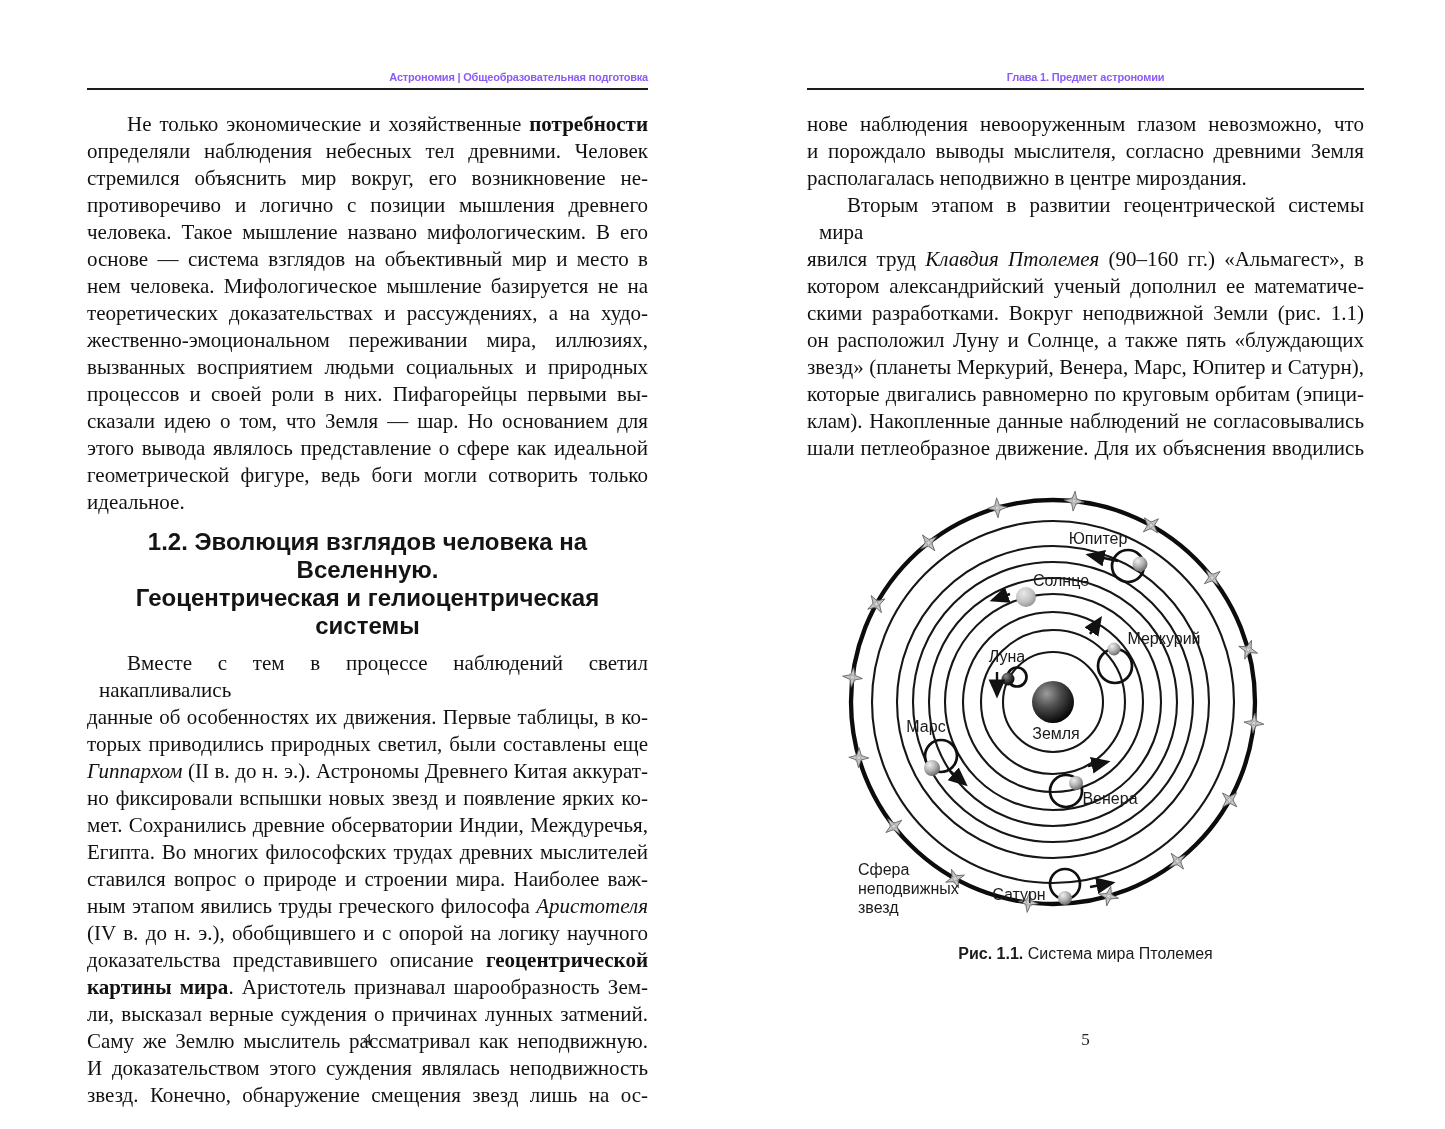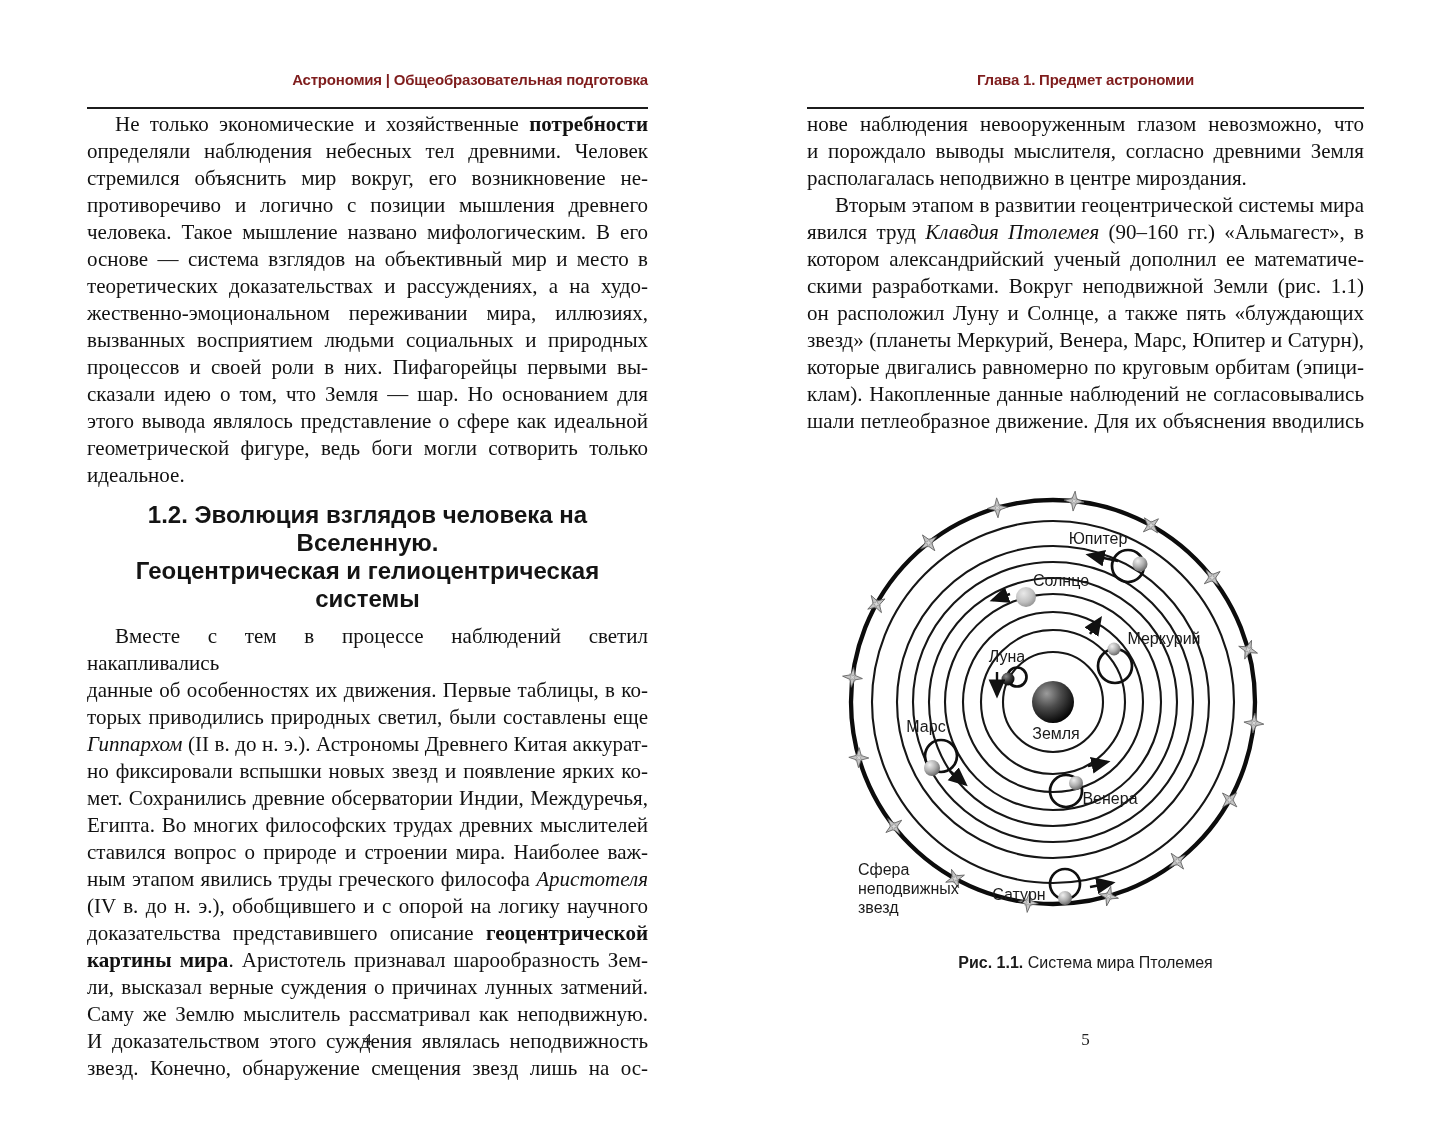--- a/index.html
+++ b/index.html
@@ -4,45 +4,45 @@
 <style>
   html,body{margin:0;padding:0;}
   body{
     width:1445px;height:1129px;position:relative;background:#ffffff;
     font-family:"Liberation Serif","DejaVu Serif",serif;color:#111;
     overflow:hidden;
   }
   .running-head{
     position:absolute;top:71px;
     font-family:"Liberation Sans","DejaVu Sans",sans-serif;
-    font-weight:700;font-size:15px;letter-spacing:-0.2px;color:#7f1d1d;
-    border-bottom:2px solid #1c1c1c;padding-bottom:19px;
+    font-weight:700;font-size:11px;letter-spacing:-0.2px;color:#8b5cf6;
+    border-bottom:2px solid #1c1c1c;padding-bottom:5px;
   }
   #rh-left{left:87px;width:561px;text-align:right;}
   #rh-right{left:807px;width:557px;text-align:center;}
 
   .flow{position:absolute;top:111px;font-size:21px;line-height:27px;}
   #flow-left{left:87px;width:561px;}
   #flow-right{left:807px;width:557px;}
 
   .para{margin:0;}
   .tline{text-align:justify;text-align-last:justify;}
   .tline.endline{text-align-last:left;}
-  .tline.first{text-indent:28px;}
+  .tline.first{text-indent:28px;margin-left:12px;}
 
   .section-heading{
     font-family:"Liberation Sans","DejaVu Sans",sans-serif;
     font-weight:700;font-size:24px;line-height:28px;text-align:center;
     margin:12px 0 10px 0;color:#141414;
   }
 
   .figure{position:absolute;left:807px;top:474px;width:557px;}
   .caption{
     text-align:center;font-family:"Liberation Sans","DejaVu Sans",sans-serif;
-    font-size:16px;color:#1b1b1b;margin-top:11px;
+    font-size:16px;color:#1b1b1b;margin-top:2px;
   }
   .caption .cap-b{font-weight:700;}
 
   .pagenum{position:absolute;top:1030px;text-align:center;font-size:17px;color:#222;}
   #pn-left{left:87px;width:561px;}
   #pn-right{left:807px;width:557px;}
 
   
   .orb{fill:none;stroke:#161616;stroke-width:2.1px;}
   .epi{fill:none;stroke:#0f0f0f;stroke-width:2.7px;}
@@ -65,20 +65,21 @@
 </div>
 
 <div class="flow" id="flow-left">
     <div class="para">
       <div class="tline first">Не только экономические и хозяйственные <b>потребности</b></div>
       <div class="tline">определяли наблюдения небесных тел древними. Человек</div>
       <div class="tline">стремился объяснить мир вокруг, его возникновение не-</div>
       <div class="tline">противоречиво и логично с позиции мышления древнего</div>
       <div class="tline">человека. Такое мышление названо мифологическим. В его</div>
       <div class="tline">основе — система взглядов на объективный мир и место в</div>
+      <div class="tline">нем человека. Мифологическое мышление базируется не на</div>
       <div class="tline">теоретических доказательствах и рассуждениях, а на худо-</div>
       <div class="tline">жественно-эмоциональном переживании мира, иллюзиях,</div>
       <div class="tline">вызванных восприятием людьми социальных и природных</div>
       <div class="tline">процессов и своей роли в них. Пифагорейцы первыми вы-</div>
       <div class="tline">сказали идею о том, что Земля — шар. Но основанием для</div>
       <div class="tline">этого вывода являлось представление о сфере как идеальной</div>
       <div class="tline">геометрической фигуре, ведь боги могли сотворить только</div>
       <div class="tline endline">идеальное.</div>
     </div>
     <div class="section-heading">

